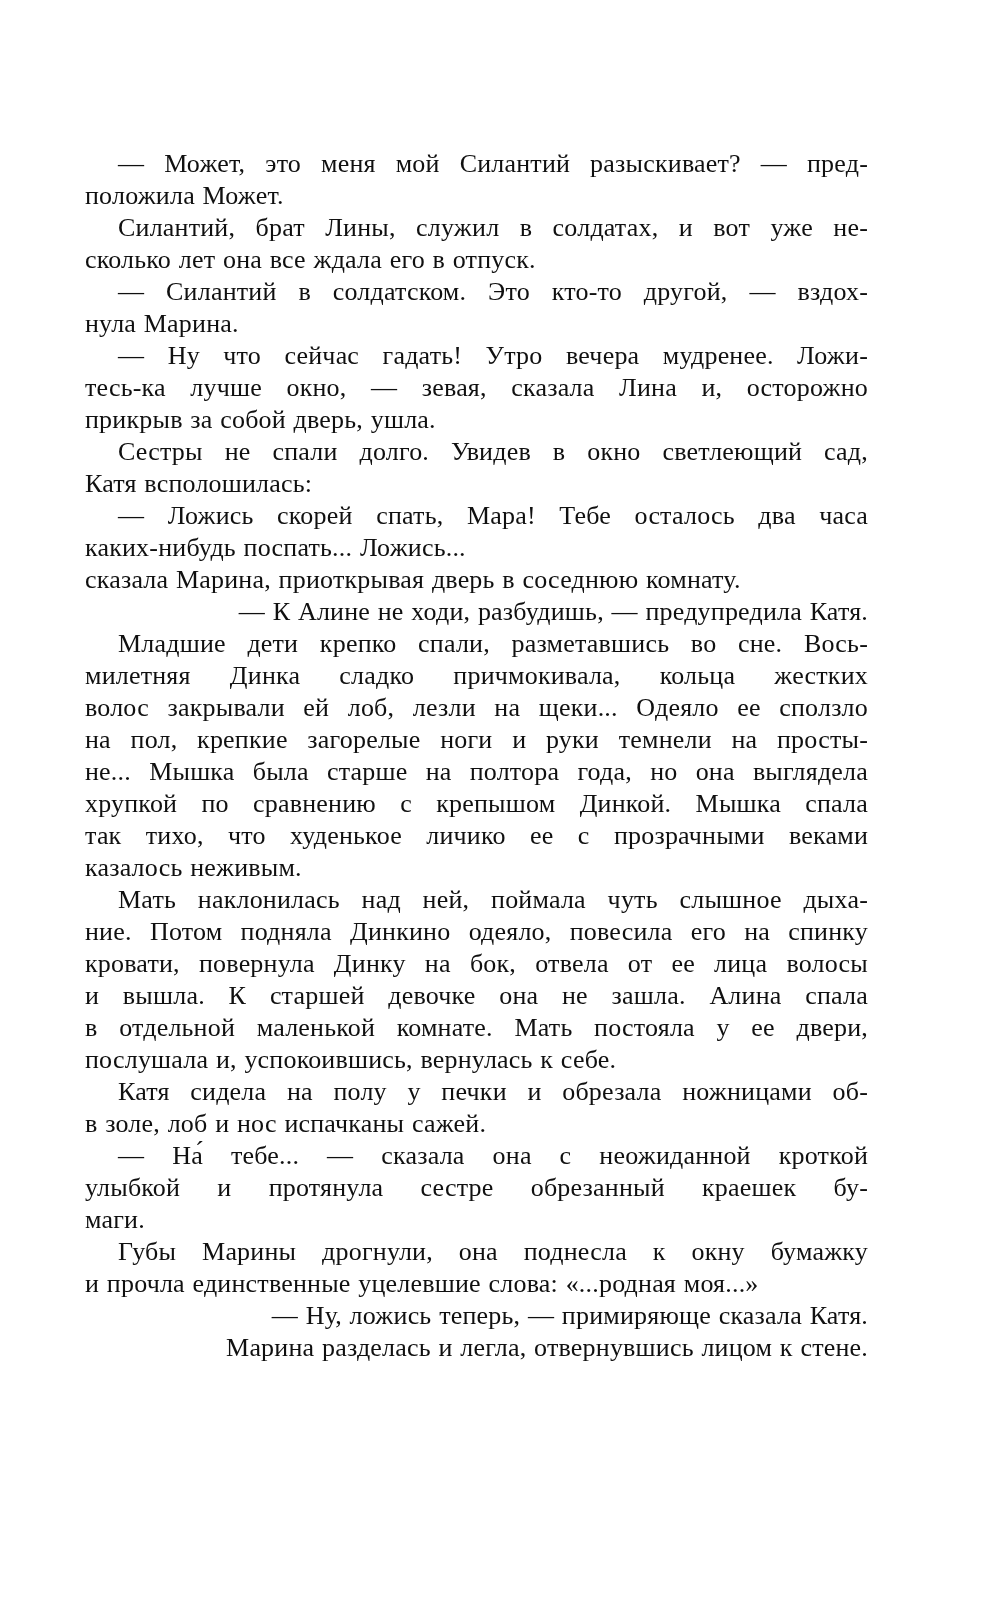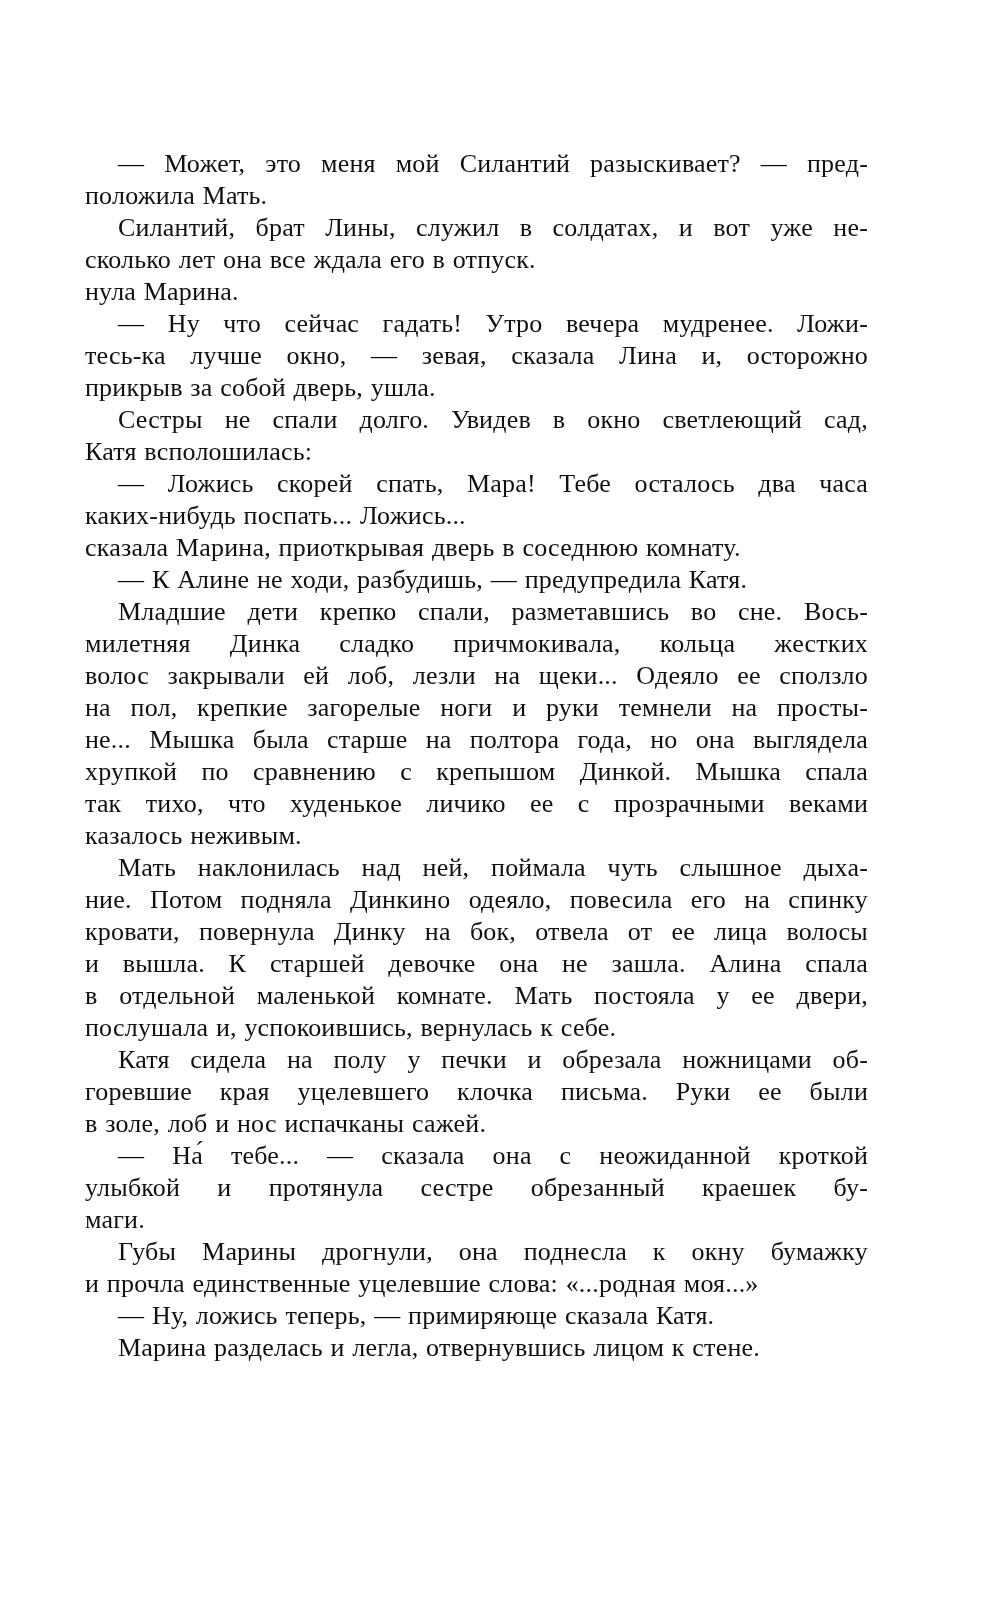--- a/index.html
+++ b/index.html
@@ -27,42 +27,43 @@
     white-space: nowrap;
     letter-spacing: 0.2px;
     word-spacing: 1px;
     text-align: left;
   }
   .text-line.justify {
     white-space: normal;
     text-align: justify;
     text-align-last: justify;
   }
-  .text-line.indent { padding-left: 33px; }
+  .text-line.indent { padding-left: 33px; text-align: right; }
   .text-line.justify.indent { width: 750px; }
   .page-number {
     position: absolute;
     left: 85px; top: 1430px;
     width: 783px;
     text-align: center;
     font-family: "DejaVu Sans", "Liberation Sans", sans-serif;
     font-size: 28px;
     line-height: 39px;
     color: #101010;
   }
 </style>
 </head>
 <body>
 
 <div class="book-page">
   <div class="text-block">
       <div class="text-line justify indent">— Может, это меня мой Силантий разыскивает? — пред-</div>
-      <div class="text-line">положила Мать.</div>
+      <div class="text-line">положила Может.</div>
       <div class="text-line justify indent">Силантий, брат Лины, служил в солдатах, и вот уже не-</div>
       <div class="text-line">сколько лет она все ждала его в отпуск.</div>
+      <div class="text-line justify indent">— Силантий в солдатском. Это кто-то другой, — вздох-</div>
       <div class="text-line">нула Марина.</div>
       <div class="text-line justify indent">— Ну что сейчас гадать! Утро вечера мудренее. Ложи-</div>
       <div class="text-line justify">тесь-ка лучше окно, — зевая, сказала Лина и, осторожно</div>
       <div class="text-line">прикрыв за собой дверь, ушла.</div>
       <div class="text-line justify indent">Сестры не спали долго. Увидев в окно светлеющий сад,</div>
       <div class="text-line">Катя всполошилась:</div>
       <div class="text-line justify indent">— Ложись скорей спать, Мара! Тебе осталось два часа</div>
       <div class="text-line">каких-нибудь поспать... Ложись...</div>
       <div class="text-line">сказала Марина, приоткрывая дверь в соседнюю комнату.</div>
       <div class="text-line indent">— К Алине не ходи, разбудишь, — предупредила Катя.</div>
@@ -74,21 +75,20 @@
       <div class="text-line justify">хрупкой по сравнению с крепышом Динкой. Мышка спала</div>
       <div class="text-line justify">так тихо, что худенькое личико ее с прозрачными веками</div>
       <div class="text-line">казалось неживым.</div>
       <div class="text-line justify indent">Мать наклонилась над ней, поймала чуть слышное дыха-</div>
       <div class="text-line justify">ние. Потом подняла Динкино одеяло, повесила его на спинку</div>
       <div class="text-line justify">кровати, повернула Динку на бок, отвела от ее лица волосы</div>
       <div class="text-line justify">и вышла. К старшей девочке она не зашла. Алина спала</div>
       <div class="text-line justify">в отдельной маленькой комнате. Мать постояла у ее двери,</div>
       <div class="text-line">послушала и, успокоившись, вернулась к себе.</div>
       <div class="text-line justify indent">Катя сидела на полу у печки и обрезала ножницами об-</div>
-      <div class="text-line justify">горевшие края уцелевшего клочка письма. Руки ее были</div>
       <div class="text-line">в золе, лоб и нос испачканы сажей.</div>
       <div class="text-line justify indent">— На́ тебе... — сказала она с неожиданной кроткой</div>
       <div class="text-line justify">улыбкой и протянула сестре обрезанный краешек бу-</div>
       <div class="text-line">маги.</div>
       <div class="text-line justify indent">Губы Марины дрогнули, она поднесла к окну бумажку</div>
       <div class="text-line">и прочла единственные уцелевшие слова: «...родная моя...»</div>
       <div class="text-line indent">— Ну, ложись теперь, — примиряюще сказала Катя.</div>
       <div class="text-line indent">Марина разделась и легла, отвернувшись лицом к стене.</div>
     </div>
   <div class="page-number">11</div>

